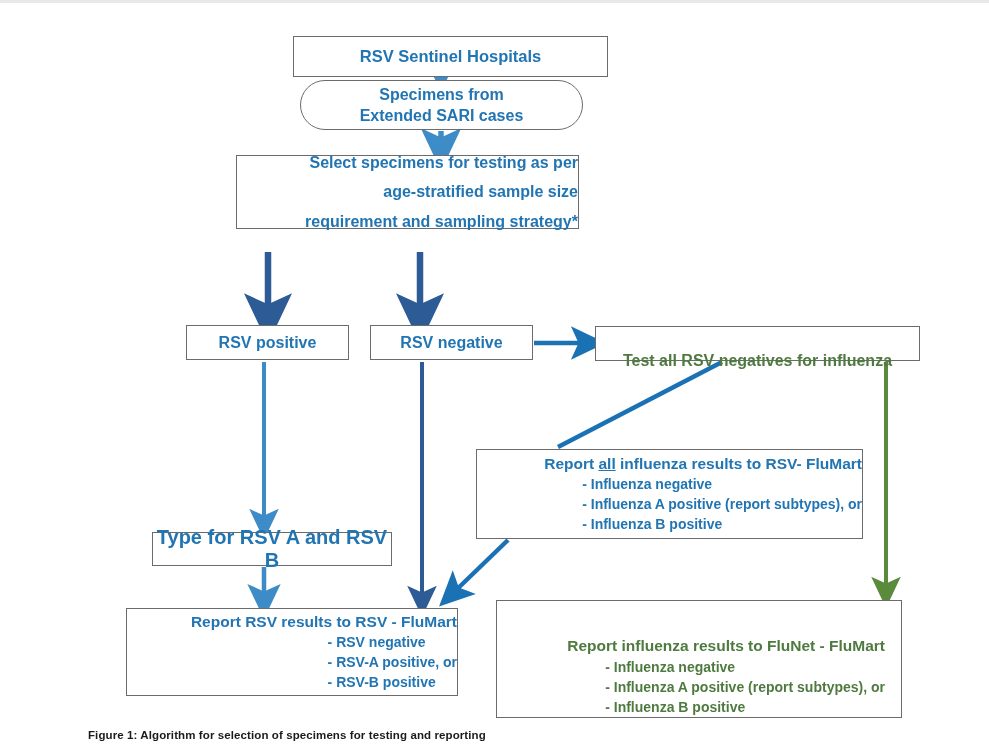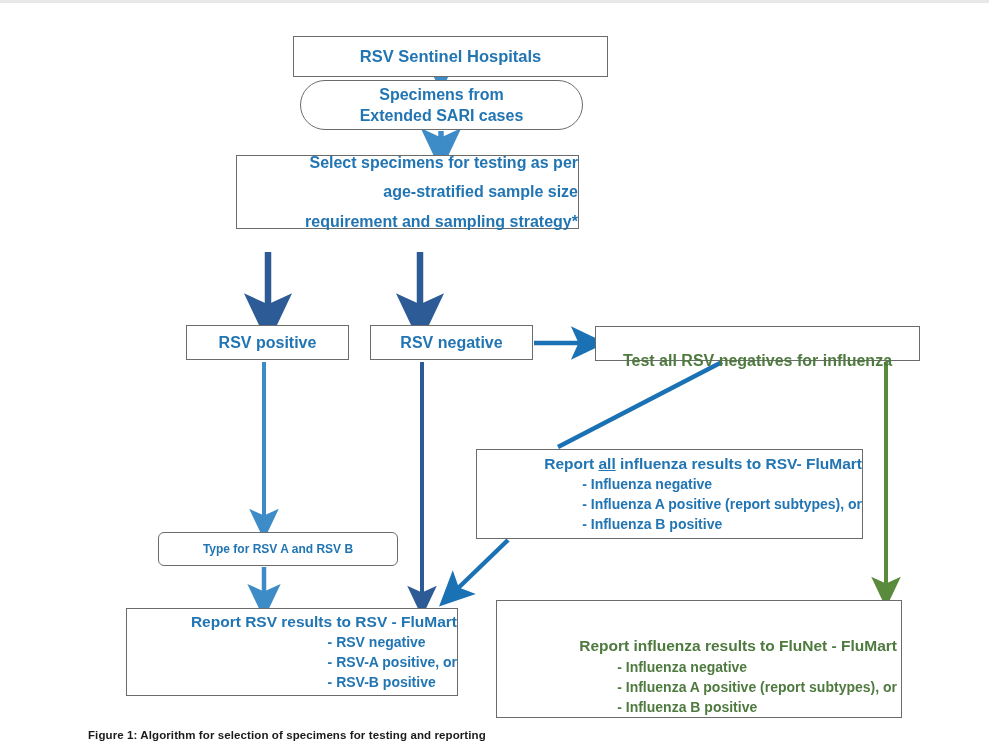--- a/index.html
+++ b/index.html
@@ -91,32 +91,31 @@
   #n-testall {
     left: 595px; top: 326px; width: 325px; height: 35px;
     font-size: 16px;
   }
   #n-reportflu {
     left: 476px; top: 449px; width: 387px; height: 90px;
     padding: 8px 0 6px 12px;
     font-size: 15.5px;
   }
   #n-typersv {
-    left: 158px; top: 532px; width: 240px; height: 34px;
-    font-size: 12px;
-    border-radius: 6px;
+    left: 152px; top: 532px; width: 240px; height: 34px;
+    font-size: 20px;
   }
   #n-reportrsv {
     left: 126px; top: 608px; width: 332px; height: 88px;
     padding: 8px 0 6px 14px;
     font-size: 15.5px;
   }
   #n-reportflunet {
     left: 496px; top: 600px; width: 406px; height: 118px;
-    padding: 8px 4px 6px 14px;
+    padding: 8px 16px 6px 14px;
     font-size: 15.5px;
   }
   #n-reportflu .ttl-blue,
   #n-reportrsv .ttl-blue,
   #n-reportflunet .ttl-green {
     display: block;
     margin-bottom: 2px;
   }
   #n-reportflu .bullets,
   #n-reportrsv .bullets,

